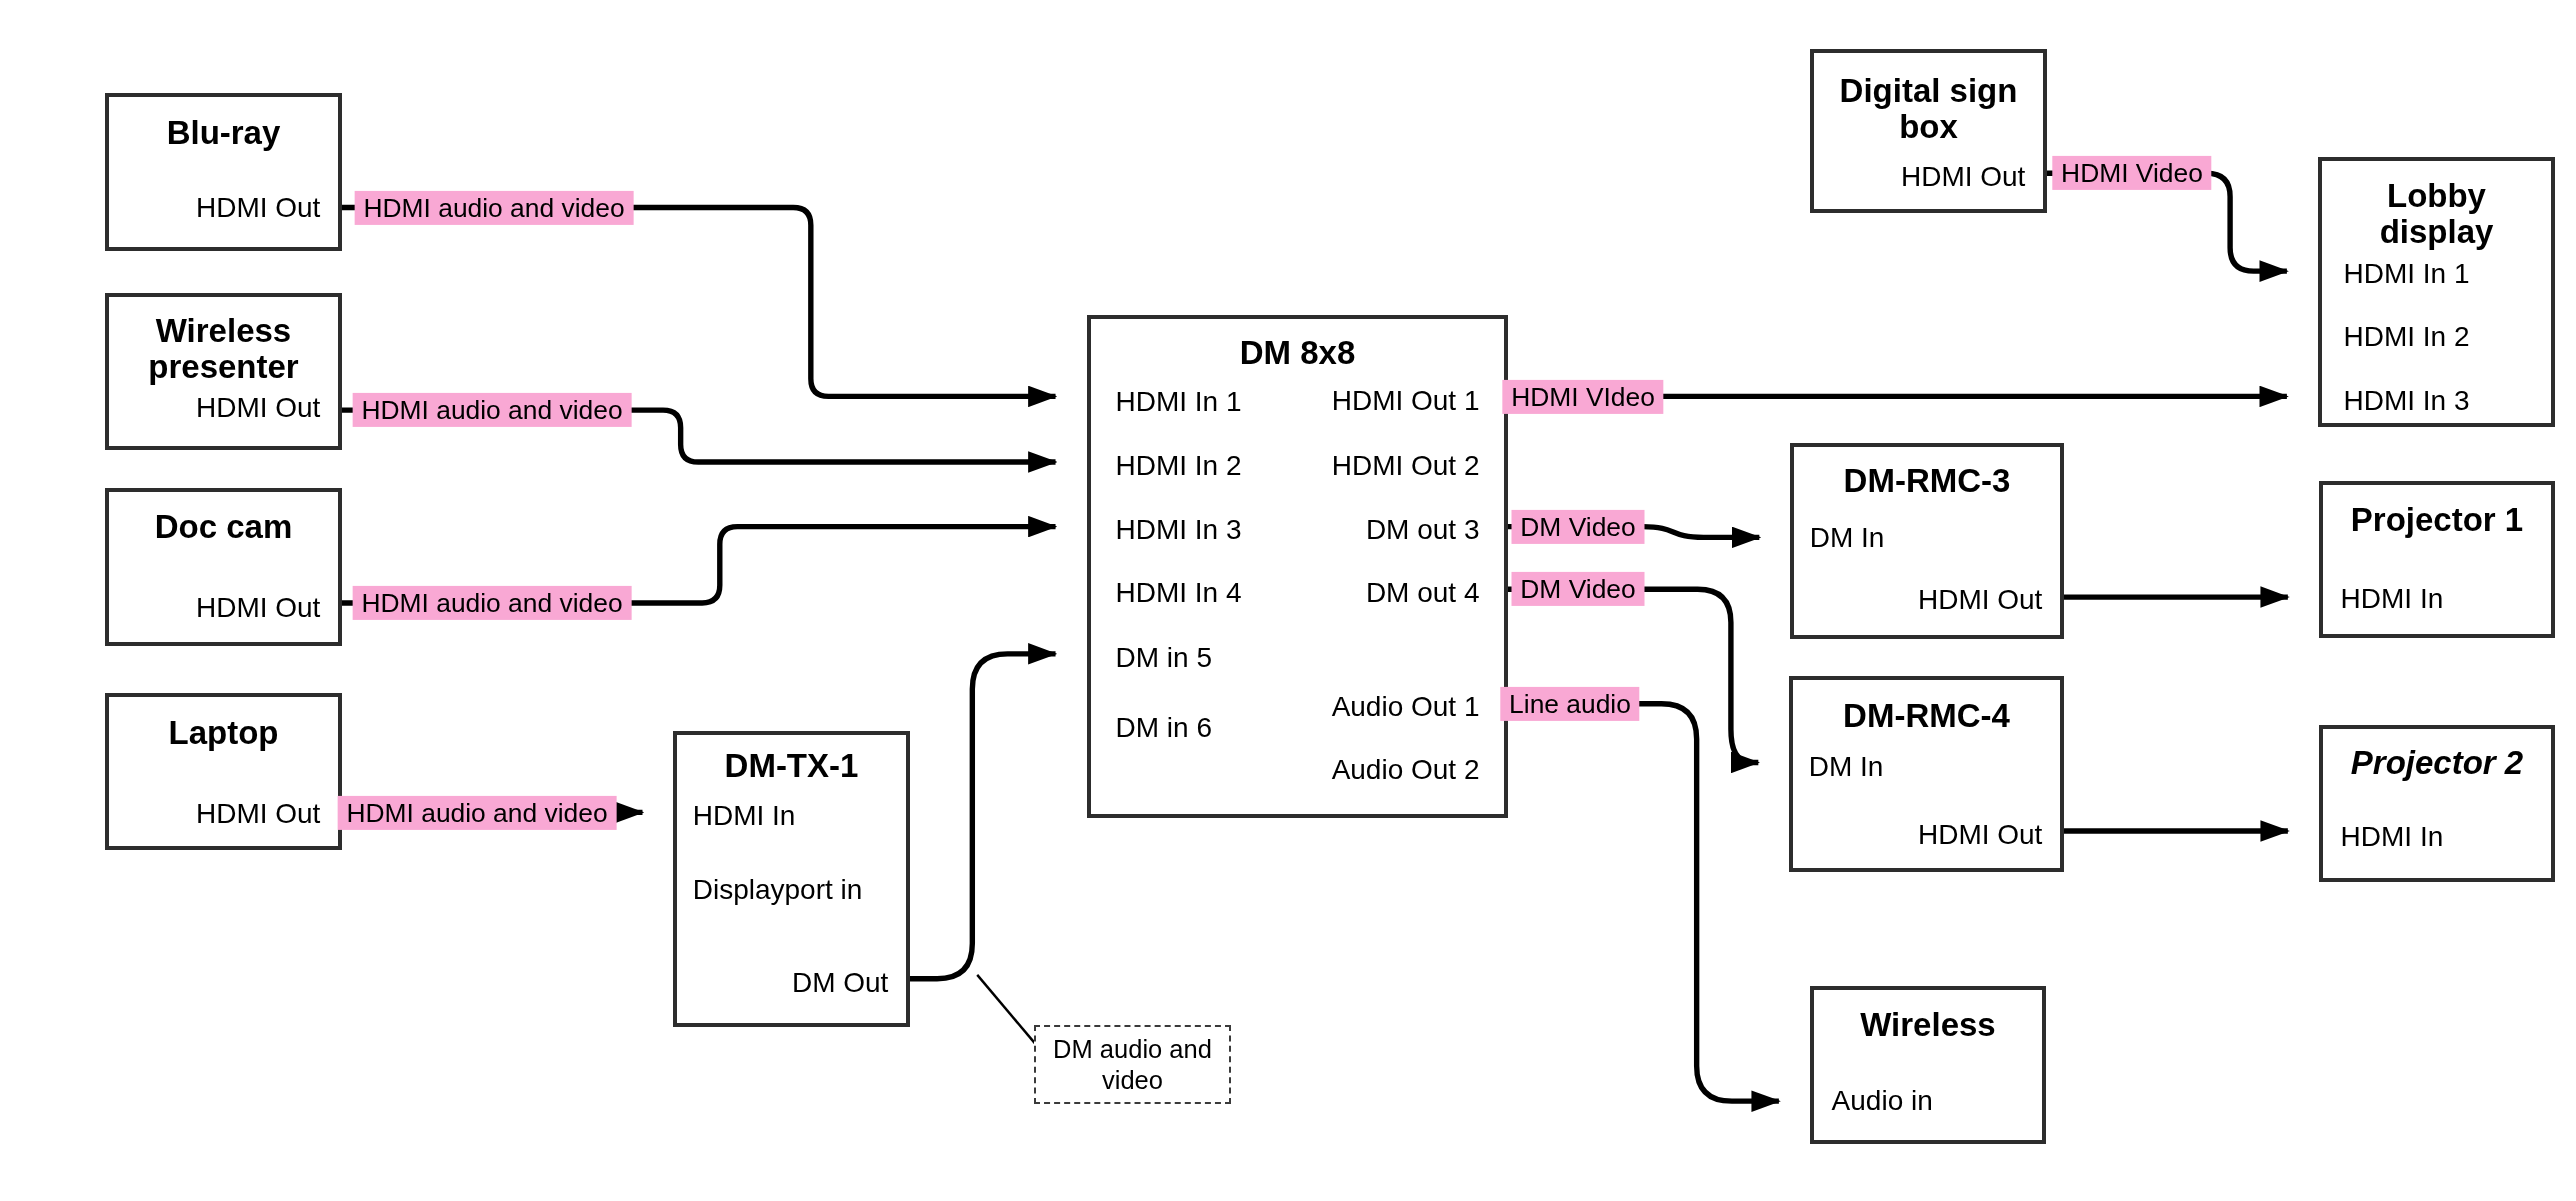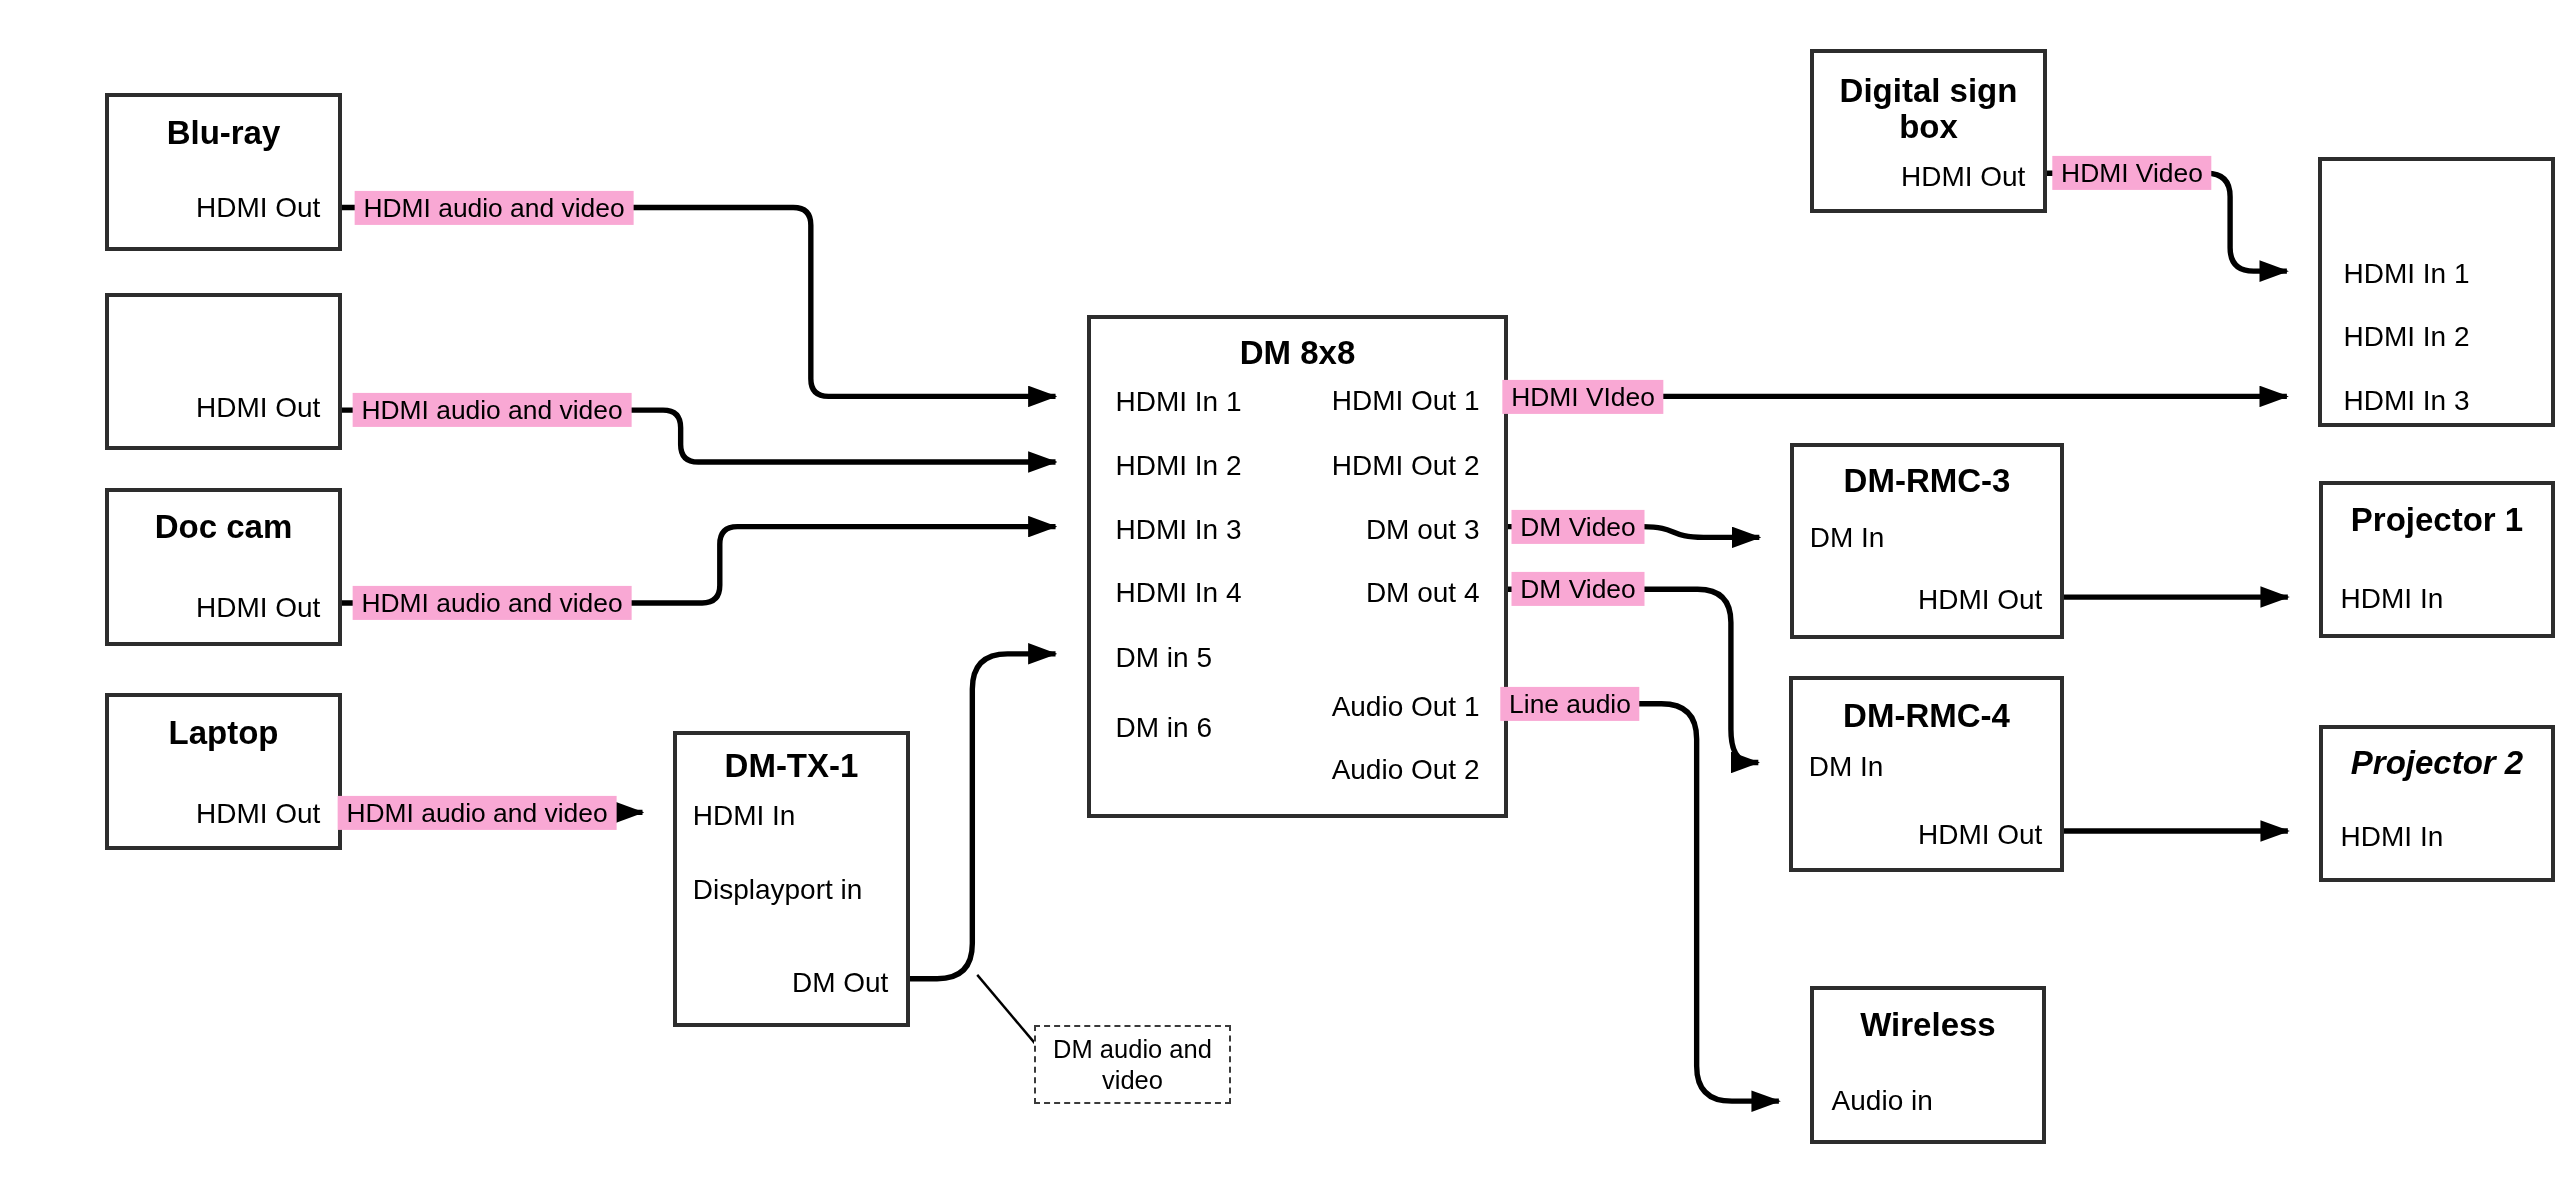--- a/index.html
+++ b/index.html
@@ -55,20 +55,21 @@
     </g>
     <path d="M 998 996 L 1057 1066" stroke="#000" stroke-width="2.5" fill="none"></path>
   </svg>
 
   <div class="box" style="left:77px;top:93px;width:237px;height:158px;">
     <div class="title" style="top:36px;">Blu-ray</div>
     <div class="port" style="right:17.6px;top:111px;">HDMI Out</div>
   </div>
 
   <div class="box" style="left:77px;top:293px;width:237px;height:157px;">
+    <div class="title" style="top:52px;">Wireless presenter</div>
     <div class="port" style="right:17.6px;top:111px;">HDMI Out</div>
   </div>
 
   <div class="box" style="left:77px;top:488px;width:237px;height:158px;">
     <div class="title" style="top:35px;">Doc cam</div>
     <div class="port" style="right:17.6px;top:116px;">HDMI Out</div>
   </div>
 
   <div class="box" style="left:77px;top:693px;width:237px;height:157px;">
     <div class="title" style="top:36px;">Laptop</div>
@@ -97,20 +98,21 @@
     <div class="port" style="right:24.5px;top:388px;">Audio Out 1</div>
     <div class="port" style="right:24.5px;top:451px;">Audio Out 2</div>
   </div>
 
   <div class="box" style="left:1782px;top:49px;width:237px;height:164px;">
     <div class="title" style="top:56px;">Digital sign box</div>
     <div class="port" style="right:17.6px;top:124px;">HDMI Out</div>
   </div>
 
   <div class="box" style="left:2290px;top:157px;width:237px;height:270px;">
+    <div class="title" style="top:53px;">Lobby display</div>
     <div class="port" style="left:21.5px;top:113px;">HDMI In 1</div>
     <div class="port" style="left:21.5px;top:176px;">HDMI In 2</div>
     <div class="port" style="left:21.5px;top:240px;">HDMI In 3</div>
   </div>
 
   <div class="box" style="left:1762px;top:443px;width:274px;height:196px;">
     <div class="title" style="top:34px;">DM-RMC-3</div>
     <div class="port" style="left:15.7px;top:91px;">DM In</div>
     <div class="port" style="right:17.6px;top:153px;">HDMI Out</div>
   </div>

